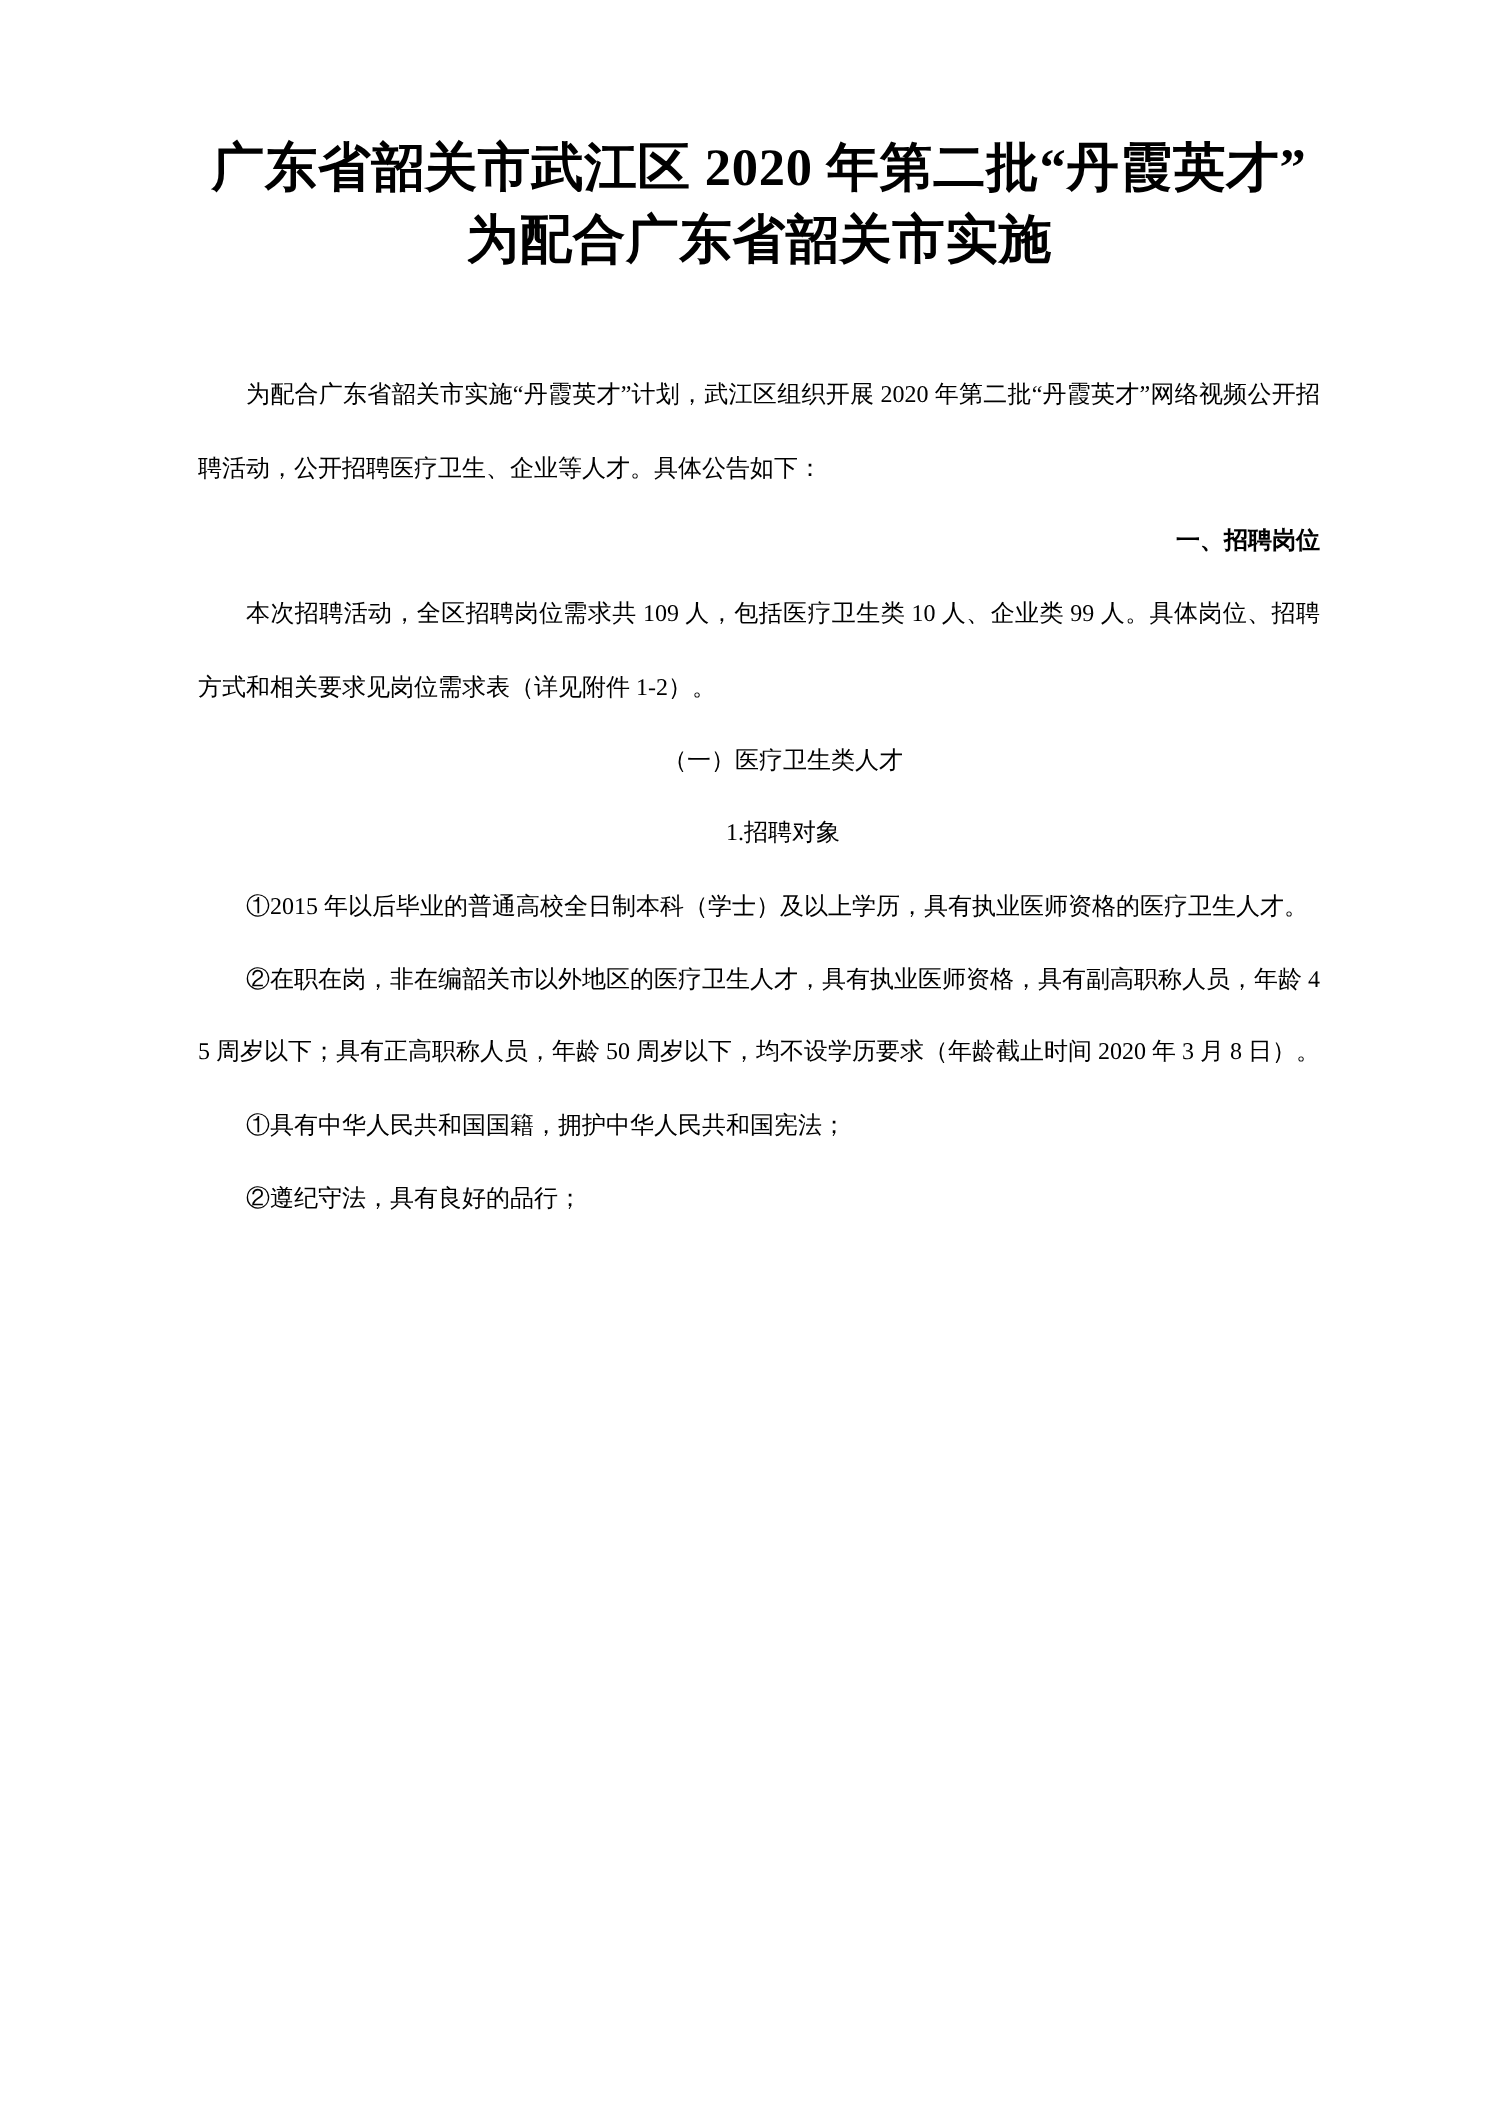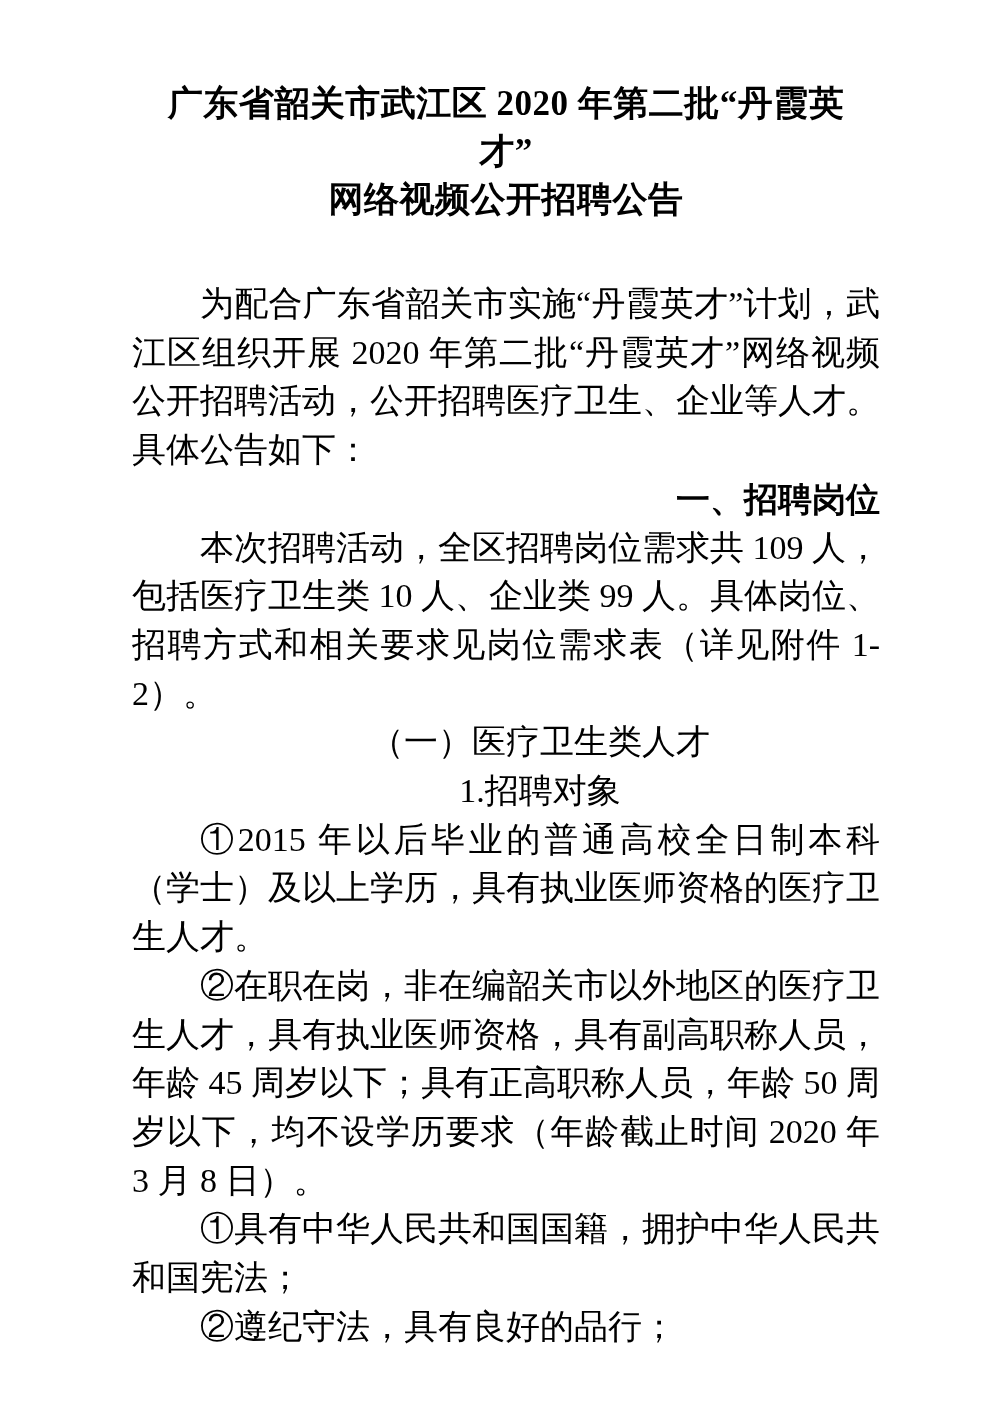--- a/index.html
+++ b/index.html
@@ -17,35 +17,35 @@
     overflow: hidden;
     font-family: "Liberation Serif", "DejaVu Serif", serif;
   }
   .doc {
     position: absolute;
     left: 132px;
     top: 0;
     width: 748px;
   }
   .doc-title {
-    margin: 12px;
-    padding-top: 68px;
+    margin: 0;
+    padding-top: 88px;
     font-size: 35px;
     line-height: 48px;
     font-weight: bold;
     text-align: center;
     font-family: "Liberation Serif", "DejaVu Serif", serif;
     letter-spacing: 0.5px;
   }
   .doc-body {
     margin-top: 56px;
   }
   .doc-body p {
     margin: 0;
-    font-size: 34px;
+    font-size: 16px;
     line-height: 48.7px;
     text-indent: 2em;
     text-align: justify;
     text-justify: inter-character;
     word-break: break-all;
   }
   .doc-body p.heading {
     font-family: "Liberation Sans", "DejaVu Sans", sans-serif;
     font-weight: bold;
     text-align: right;
@@ -54,21 +54,21 @@
   .doc-body p.item {
     text-align: center;
   }
 </style>
 </head>
 <body>
 
 <div class="page">
   <div class="doc">
 
-    <h1 class="doc-title"><span>广东省韶关市武江区 2020 年第二批“丹霞英才”</span><br><span>网络视频公开招聘公告</span></h1>
+    <h1 class="doc-title"><span>广东省韶关市武江区 2020 年第二批“丹霞英才”</span><br><span>为配合广东省韶关市实施</span></h1>
 
     <div class="doc-body">
       <p class="body">为配合广东省韶关市实施“丹霞英才”计划，武江区组织开展 2020 年第二批“丹霞英才”网络视频公开招聘活动，公开招聘医疗卫生、企业等人才。具体公告如下：</p>
       <p class="heading">一、招聘岗位</p>
       <p class="body">本次招聘活动，全区招聘岗位需求共 109 人，包括医疗卫生类 10 人、企业类 99 人。具体岗位、招聘方式和相关要求见岗位需求表（详见附件 1-2）。</p>
       <p class="subheading">（一）医疗卫生类人才</p>
       <p class="item">1.招聘对象</p>
       <p class="body">①2015 年以后毕业的普通高校全日制本科（学士）及以上学历，具有执业医师资格的医疗卫生人才。</p>
       <p class="body">②在职在岗，非在编韶关市以外地区的医疗卫生人才，具有执业医师资格，具有副高职称人员，年龄 45 周岁以下；具有正高职称人员，年龄 50 周岁以下，均不设学历要求（年龄截止时间 2020 年 3 月 8 日）。</p>
       <p class="body">①具有中华人民共和国国籍，拥护中华人民共和国宪法；</p>

